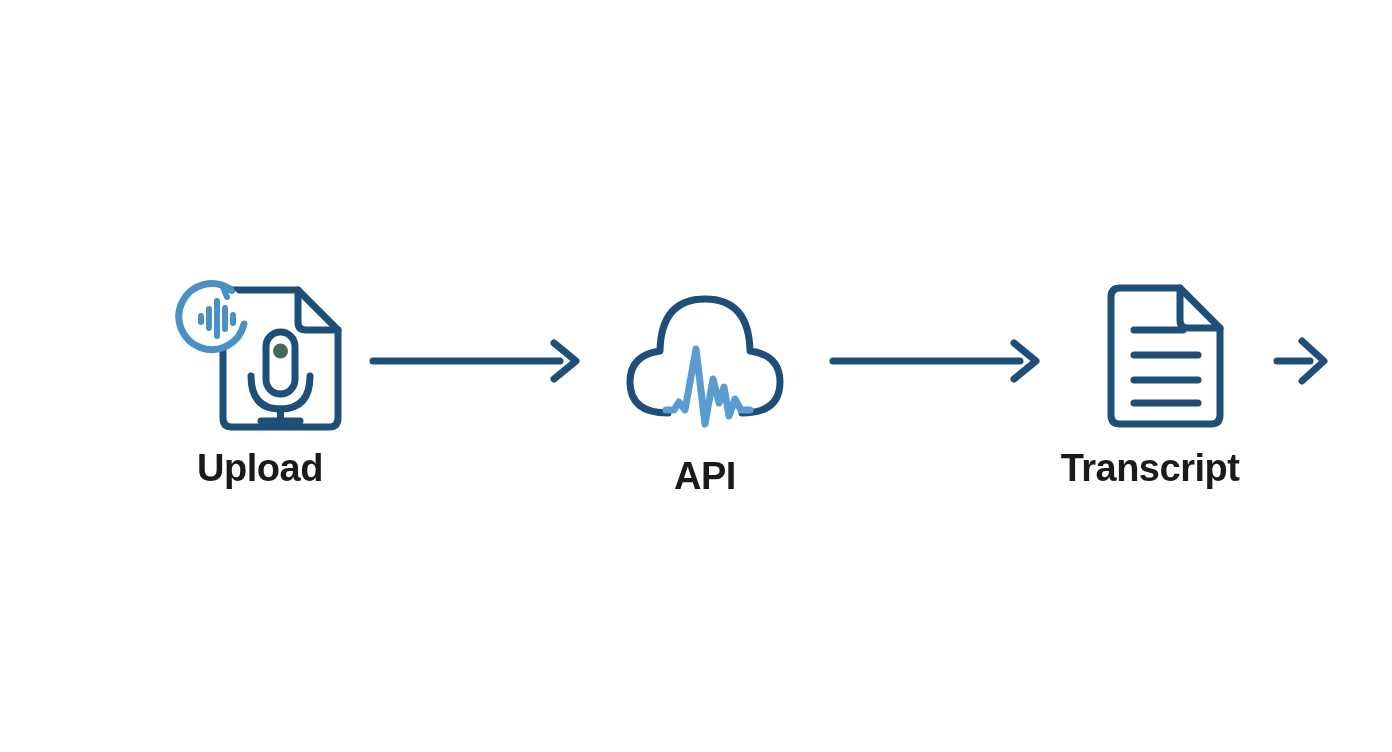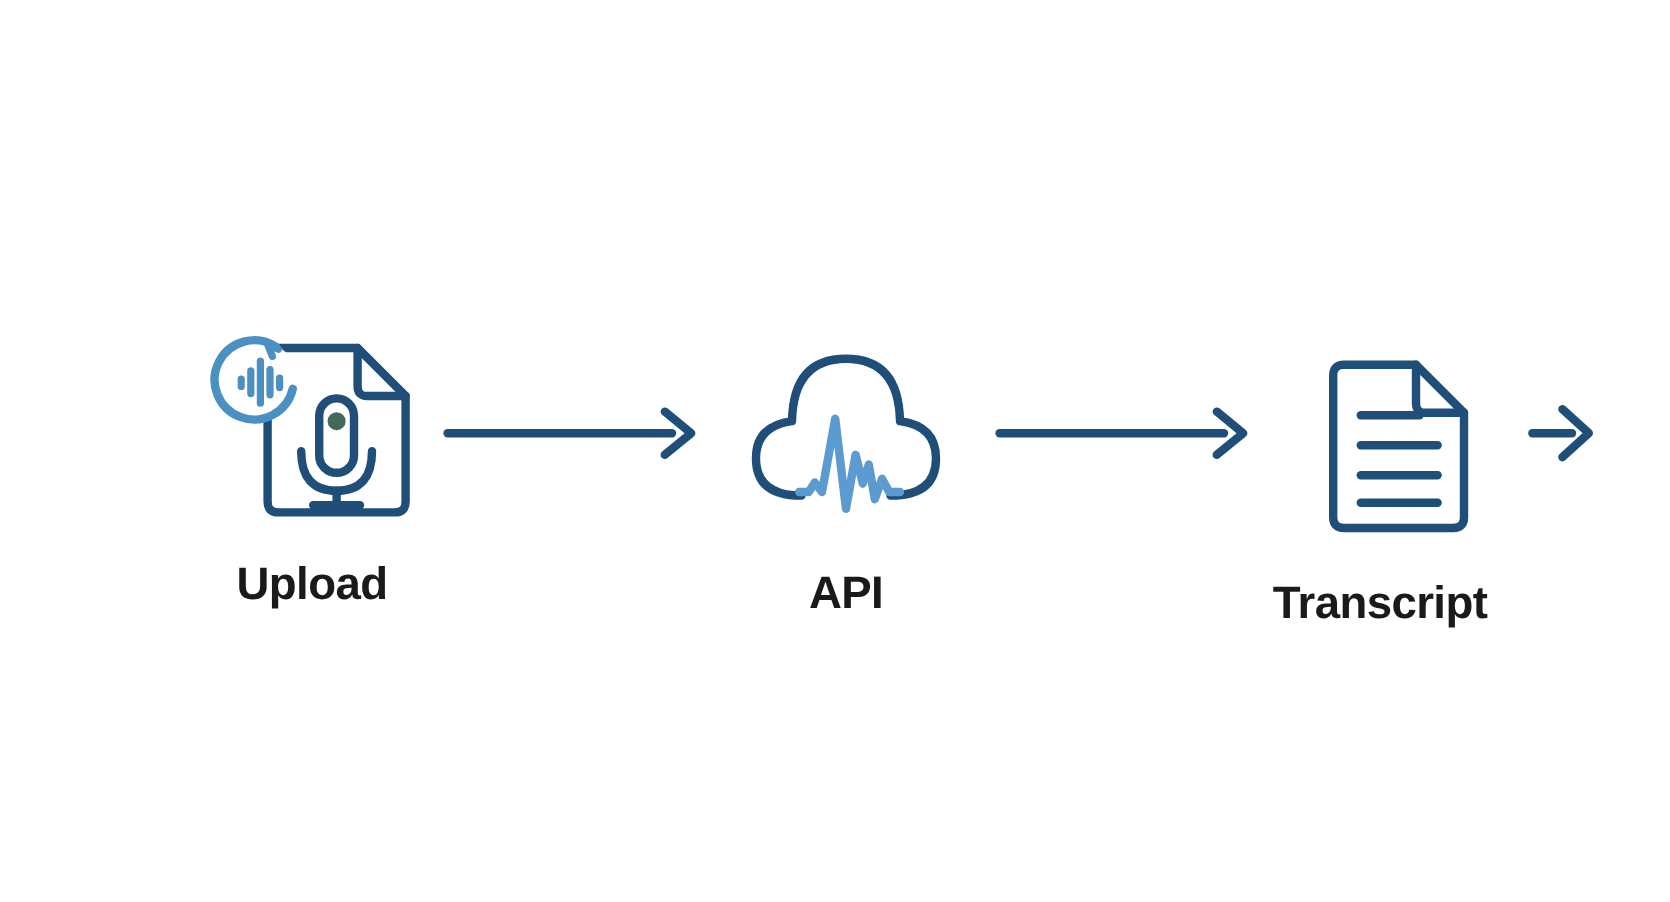--- a/index.html
+++ b/index.html
@@ -29,37 +29,37 @@
     position: absolute;
     display: flex;
     flex-direction: column;
     align-items: center;
   }
   .node-icon {
     display: block;
     line-height: 0;
   }
   .node-label {
-    margin-top: 31px;
+    margin-top: 12px;
     font-family: "Liberation Sans", sans-serif;
     font-weight: 700;
     font-size: 38px;
     letter-spacing: -0.5px;
     color: #1a1a1a;
     white-space: nowrap;
     text-align: center;
   }
   .connector {
     position: absolute;
     line-height: 0;
   }
   
   #node-upload     { left: 150px; top: 275px; width: 220px; }
   #node-api        { left: 595px; top: 283px; width: 220px; }
-  #node-transcript { left: 1040px; top: 291px; width: 220px; }
+  #node-transcript { left: 1040px; top: 275px; width: 220px; }
 
   #arrow-1 { left: 368px;  top: 336px; }
   #arrow-2 { left: 828px;  top: 336px; }
   #arrow-3 { left: 1272px; top: 336px; }
 </style>
 </head>
 <body>
 
 <div id="canvas">
   <div class="flow-row">

